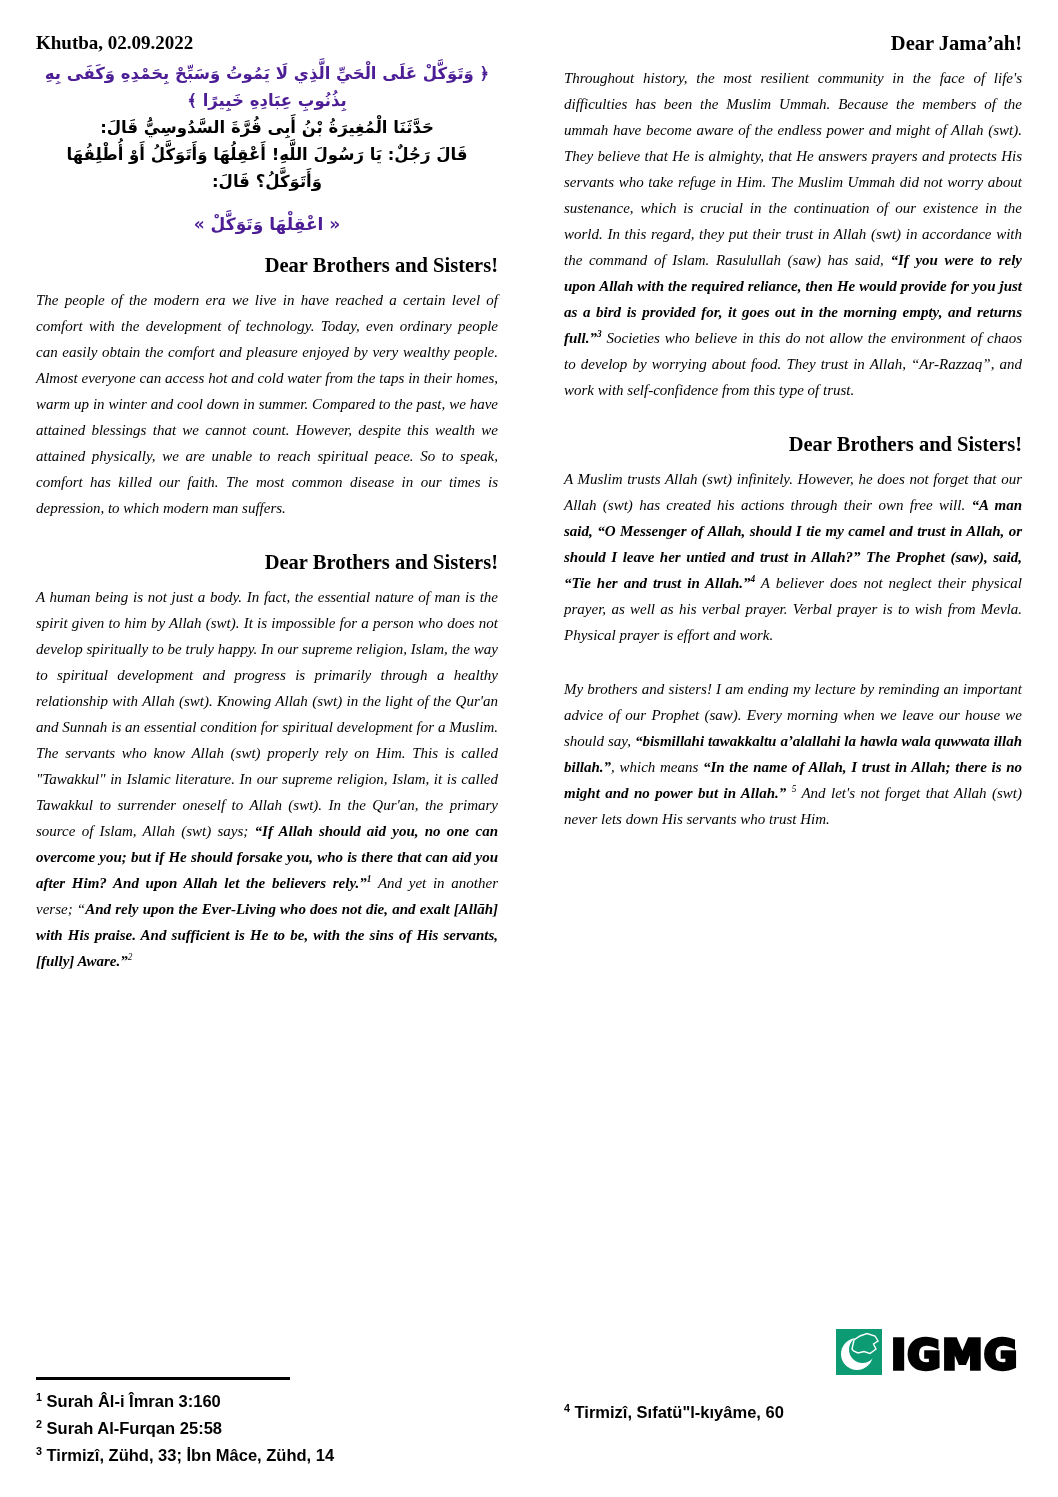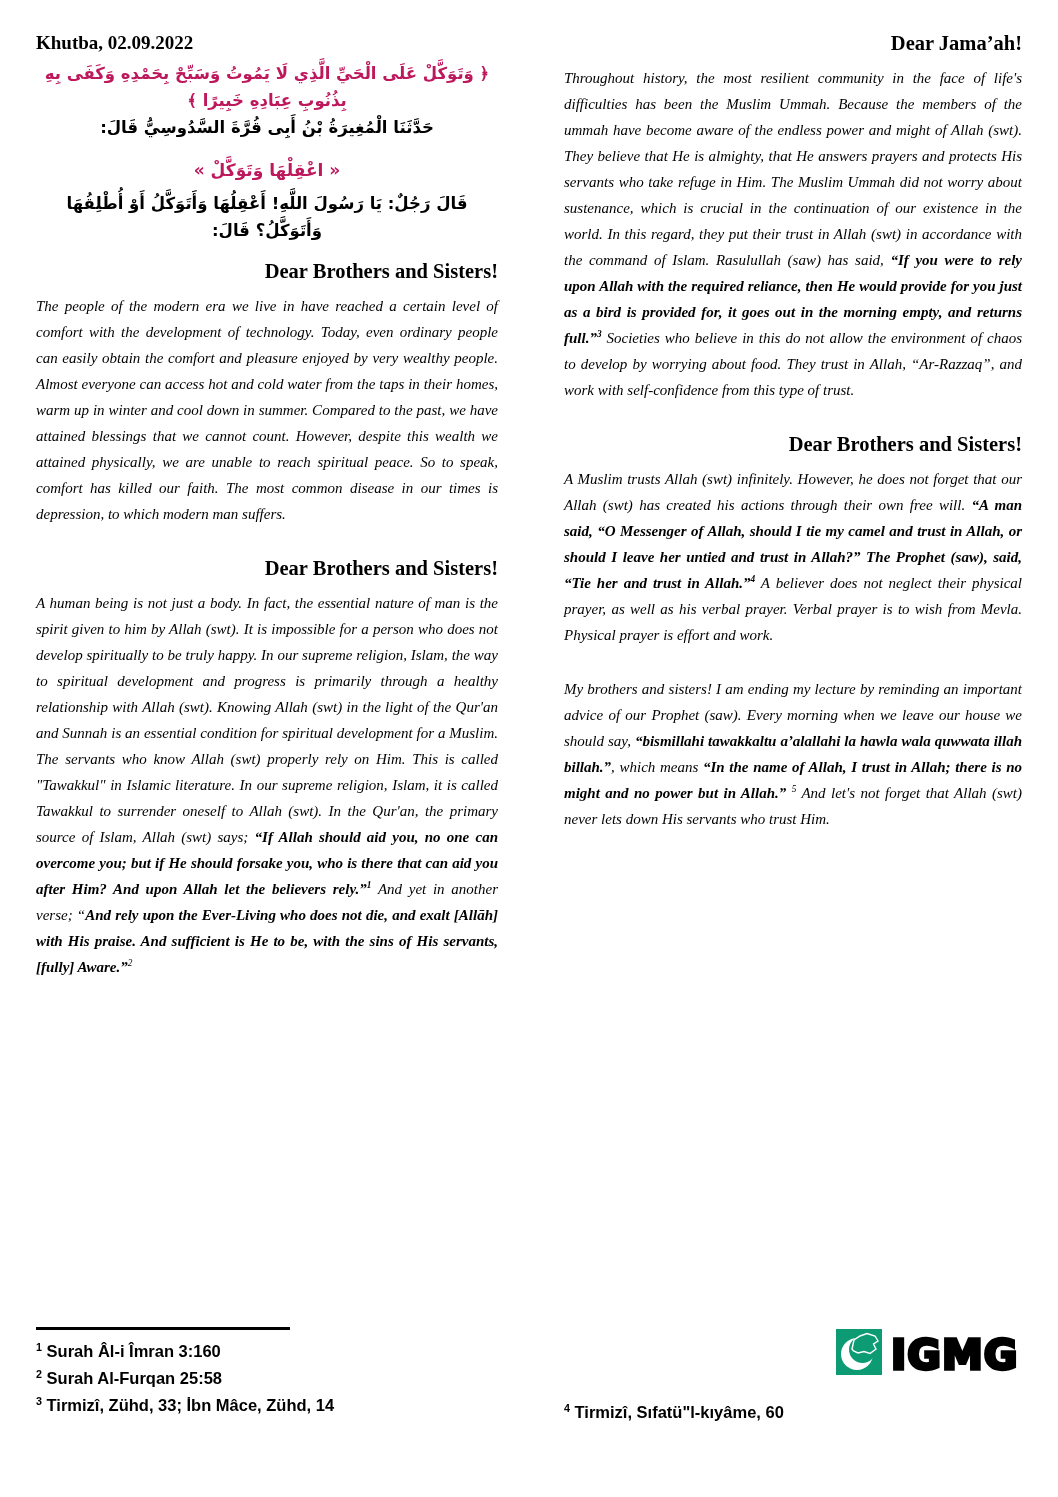--- a/index.html
+++ b/index.html
@@ -23,21 +23,21 @@
 
   .arabic-block { margin-top:4px; }
   .arabic-line {
     font-family:"DejaVu Sans", sans-serif;
     font-weight:700;
     direction:rtl;
     text-align:center;
     font-size:16.5px;
     line-height:27px;
   }
-  .arabic-red { color:#be185d; }
+  .arabic-red { color:#4c1d95; }
   .arabic-final {
     margin-top:16px;
     margin-bottom:6px;
     font-size:17px;
   }
 
   .sec-heading {
     font-size:20.5px;
     font-weight:700;
     line-height:26px;
@@ -49,21 +49,21 @@
   .body-para {
     font-size:15px;
     line-height:26px;
     text-align:justify;
     margin:0 0 28px 0;
     font-style:italic;
   }
   .body-para b { font-weight:700; }
   sup { font-size:0.62em; line-height:0; }
 
-  .footnotes-left  { position:absolute; left:36px;  top:1327px; width:462px; }
+  .footnotes-left  { position:absolute; left:36px;  top:1377px; width:462px; }
   .footnotes-right { position:absolute; left:564px; top:1399px; width:458px; }
   .fn-sep { width:254px; height:2.5px; background:#000; margin-bottom:8px; }
   .fn-line {
     font-family:"Liberation Sans", sans-serif;
     font-weight:700;
     font-size:16.5px;
     line-height:27px;
     white-space:nowrap;
   }
   .fn-line sup { font-size:0.65em; }
@@ -72,22 +72,22 @@
 </style>
 </head>
 <body>
 
 <div class="col col-left">
   <div class="doc-date">Khutba, 02.09.2022</div>
 
   <div class="arabic-block">
     <div class="arabic-line arabic-red">﴿ وَتَوَكَّلْ عَلَى الْحَيِّ الَّذِي لَا يَمُوتُ وَسَبِّحْ بِحَمْدِهِ وَكَفَى بِهِ بِذُنُوبِ عِبَادِهِ خَبِيرًا ﴾</div>
     <div class="arabic-line">حَدَّثَنَا الْمُغِيرَةُ بْنُ أَبِى قُرَّةَ السَّدُوسِيُّ قَالَ:</div>
+    <div class="arabic-line">قَالَ رَجُلٌ: يَا رَسُولَ اللَّهِ! أَعْقِلُهَا وَأَتَوَكَّلُ أَوْ أُطْلِقُهَا وَأَتَوَكَّلُ؟ قَالَ:</div>
     <div class="arabic-line arabic-red arabic-final">« اعْقِلْهَا وَتَوَكَّلْ »</div>
-    <div class="arabic-line">قَالَ رَجُلٌ: يَا رَسُولَ اللَّهِ! أَعْقِلُهَا وَأَتَوَكَّلُ أَوْ أُطْلِقُهَا وَأَتَوَكَّلُ؟ قَالَ:</div>
   </div>
 
   <div class="section">
     <div class="sec-heading">Dear Brothers and Sisters!</div>
     <p class="body-para"><span>The people of the modern era we live in have reached a certain level of comfort with the development of technology. Today, even ordinary people can easily obtain the comfort and pleasure enjoyed by very wealthy people. Almost everyone can access hot and cold water from the taps in their homes, warm up in winter and cool down in summer. Compared to the past, we have attained blessings that we cannot count. However, despite this wealth we attained physically, we are unable to reach spiritual peace. So to speak, comfort has killed our faith. The most common disease in our times is depression, to which modern man suffers.</span></p>
   </div>
 
   <div class="section">
     <div class="sec-heading">Dear Brothers and Sisters!</div>
     <p class="body-para"><span>A human being is not just a body. In fact, the essential nature of man is the spirit given to him by Allah (swt). It is impossible for a person who does not develop spiritually to be truly happy. In our supreme religion, Islam, the way to spiritual development and progress is primarily through a healthy relationship with Allah (swt). Knowing Allah (swt) in the light of the Qur'an and Sunnah is an essential condition for spiritual development for a Muslim. The servants who know Allah (swt) properly rely on Him. This is called "Tawakkul" in Islamic literature. In our supreme religion, Islam, it is called Tawakkul to surrender oneself to Allah (swt). In the Qur'an, the primary source of Islam, Allah (swt) says; </span><b>“If Allah should aid you, no one can overcome you; but if He should forsake you, who is there that can aid you after Him? And upon Allah let the believers rely.”</b><b><sup>1</sup></b><span> And yet in another verse; “</span><b>And rely upon the Ever-Living who does not die, and exalt [Allāh] with His praise. And sufficient is He to be, with the sins of His servants, [fully] Aware.”</b><span><sup>2</sup></span></p>

